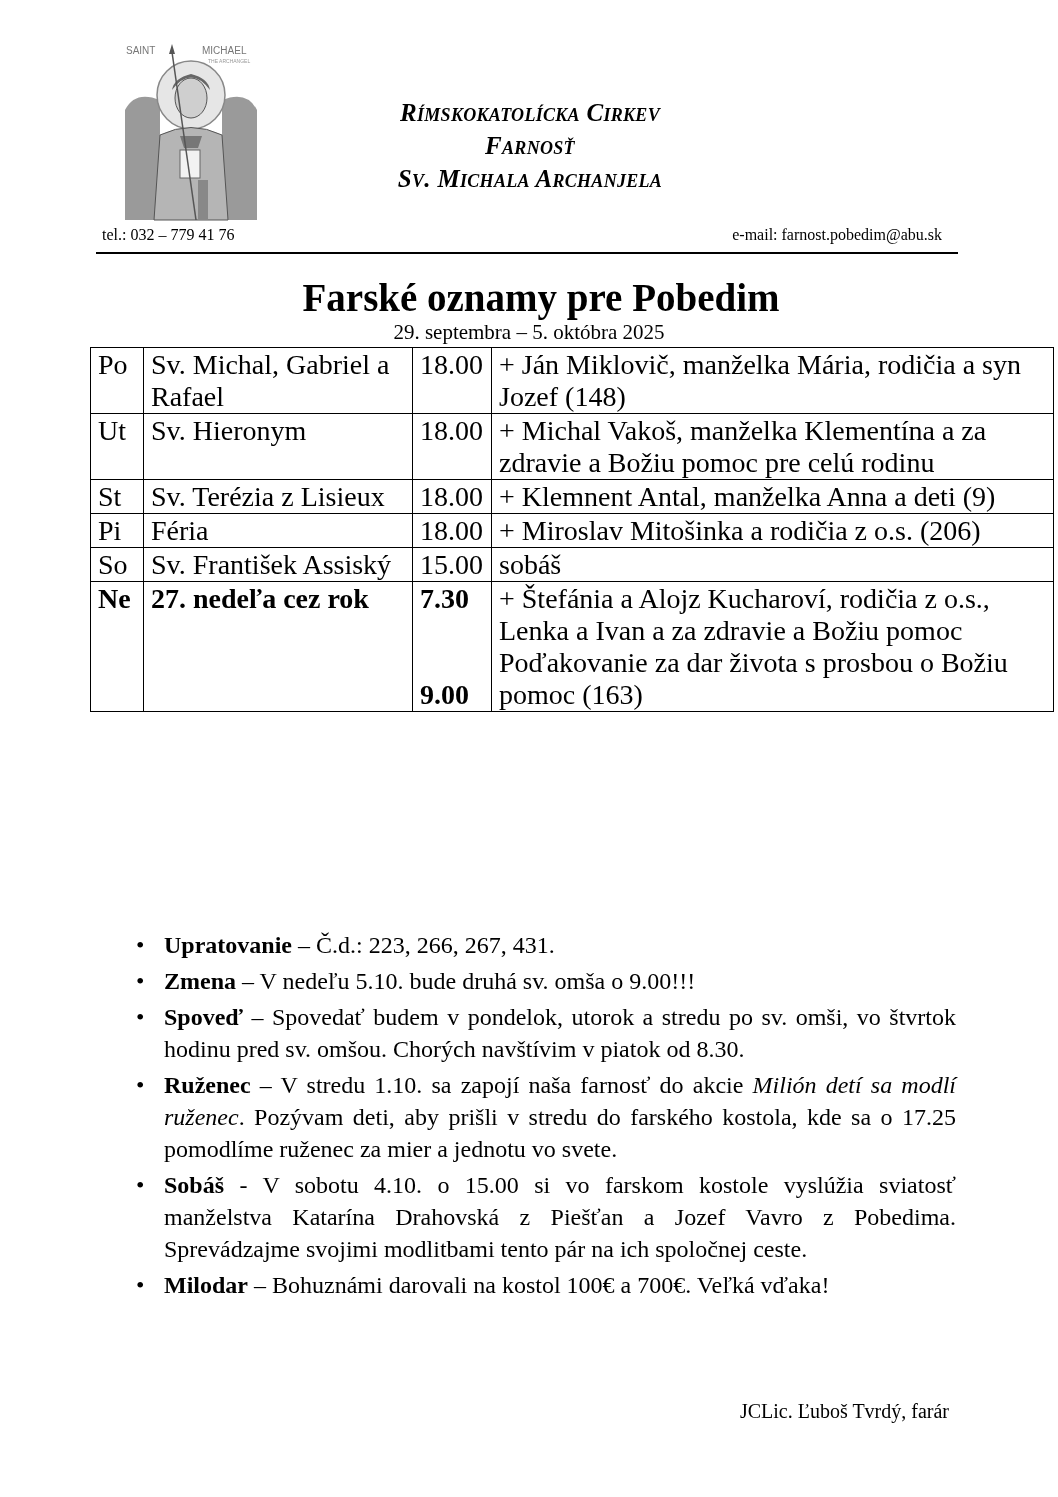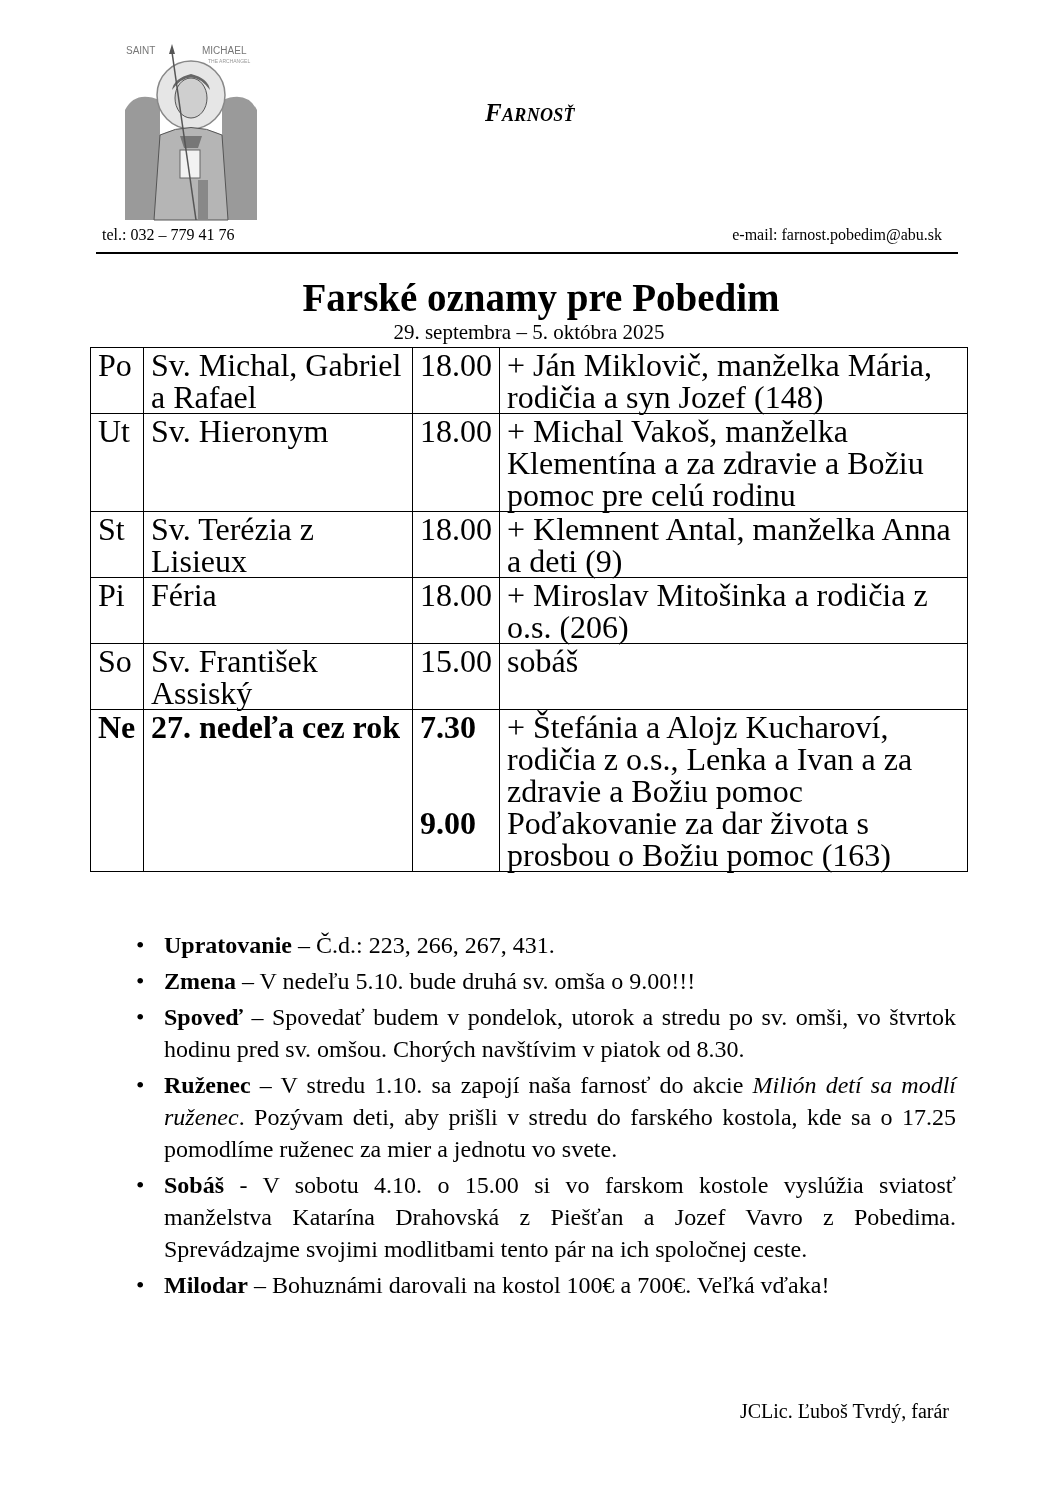--- a/index.html
+++ b/index.html
@@ -11,21 +11,21 @@
   .org { position:absolute; left:300px; top:96px; width:460px; text-align:center; font-weight:bold; font-style:italic; font-size:24px; line-height:33px; font-variant:small-caps; letter-spacing:0.3px; }
   .org div { font-size:25px; }
 
   .contact { position:absolute; left:96px; top:226px; width:862px; height:26px; border-bottom:2px solid #000; font-size:16px; }
   .contact .tel { position:absolute; left:6px; top:0; }
   .contact .mail { position:absolute; right:16px; top:0; }
 
   .title { position:absolute; left:12px; width:1058px; top:275px; text-align:center; font-weight:bold; font-size:39px; }
   .subtitle { position:absolute; left:0; width:1058px; top:320px; text-align:center; font-size:21px; }
 
-  table.sched { position:absolute; left:90px; top:347px; width:878px; border-collapse:collapse; font-size:32px; line-height:32px;padding-left:13px; }
+  table.sched { position:absolute; left:90px; top:347px; width:964px; border-collapse:collapse; font-size:28px; line-height:32px;padding-left:13px; }
   table.sched td { border:1px solid #000; vertical-align:top; padding:1px 7px 0 7px; }
   td.day { width:38px; padding-left:10px; }
   td.feast { width:254px; }
   td.time { width:64px; text-align:left;margin-top:38px; }
   td.intent { }
   tr.sunday td.day, tr.sunday td.feast, tr.sunday td.time { font-weight:bold; }
 
   ul.notices { position:absolute; left:130px; top:929px; width:826px; margin:0; padding:0; list-style:none; font-size:24px; line-height:32px; text-align:justify; }
   ul.notices li { position:relative; padding-left:34px; margin-bottom:4px; }
   ul.notices li .bullet { position:absolute; left:6px; top:0; }
@@ -50,21 +50,23 @@
     <path d="M40 95 Q71 80 102 95 L108 180 L34 180 Z" fill="#b5b5b5" stroke="#555" stroke-width="1"></path>
     <rect x="60" y="110" width="20" height="28" fill="#f2f2f2" stroke="#666"></rect>
     <path d="M60 96 L82 96 L78 108 L64 108 Z" fill="#777"></path>
     <line x1="52" y1="12" x2="76" y2="180" stroke="#555" stroke-width="1.5"></line>
     <path d="M52 4 L55 14 L49 14 Z" fill="#555"></path>
     <rect x="78" y="140" width="10" height="40" fill="#888"></rect>
   </svg>
 </div>
 
 <div class="org">
+  <div>Rímskokatolícka Cirkev</div>
   <div>Farnosť</div>
+  <div>Sv. Michala Archanjela</div>
 </div>
 
 <div class="contact">
   <span class="tel">tel.: 032 – 779 41 76</span>
   <span class="mail">e-mail: farnost.pobedim@abu.sk</span>
 </div>
 
 <div class="title">Farské oznamy pre Pobedim</div>
 <div class="subtitle">29. septembra – 5. októbra 2025</div>
 

